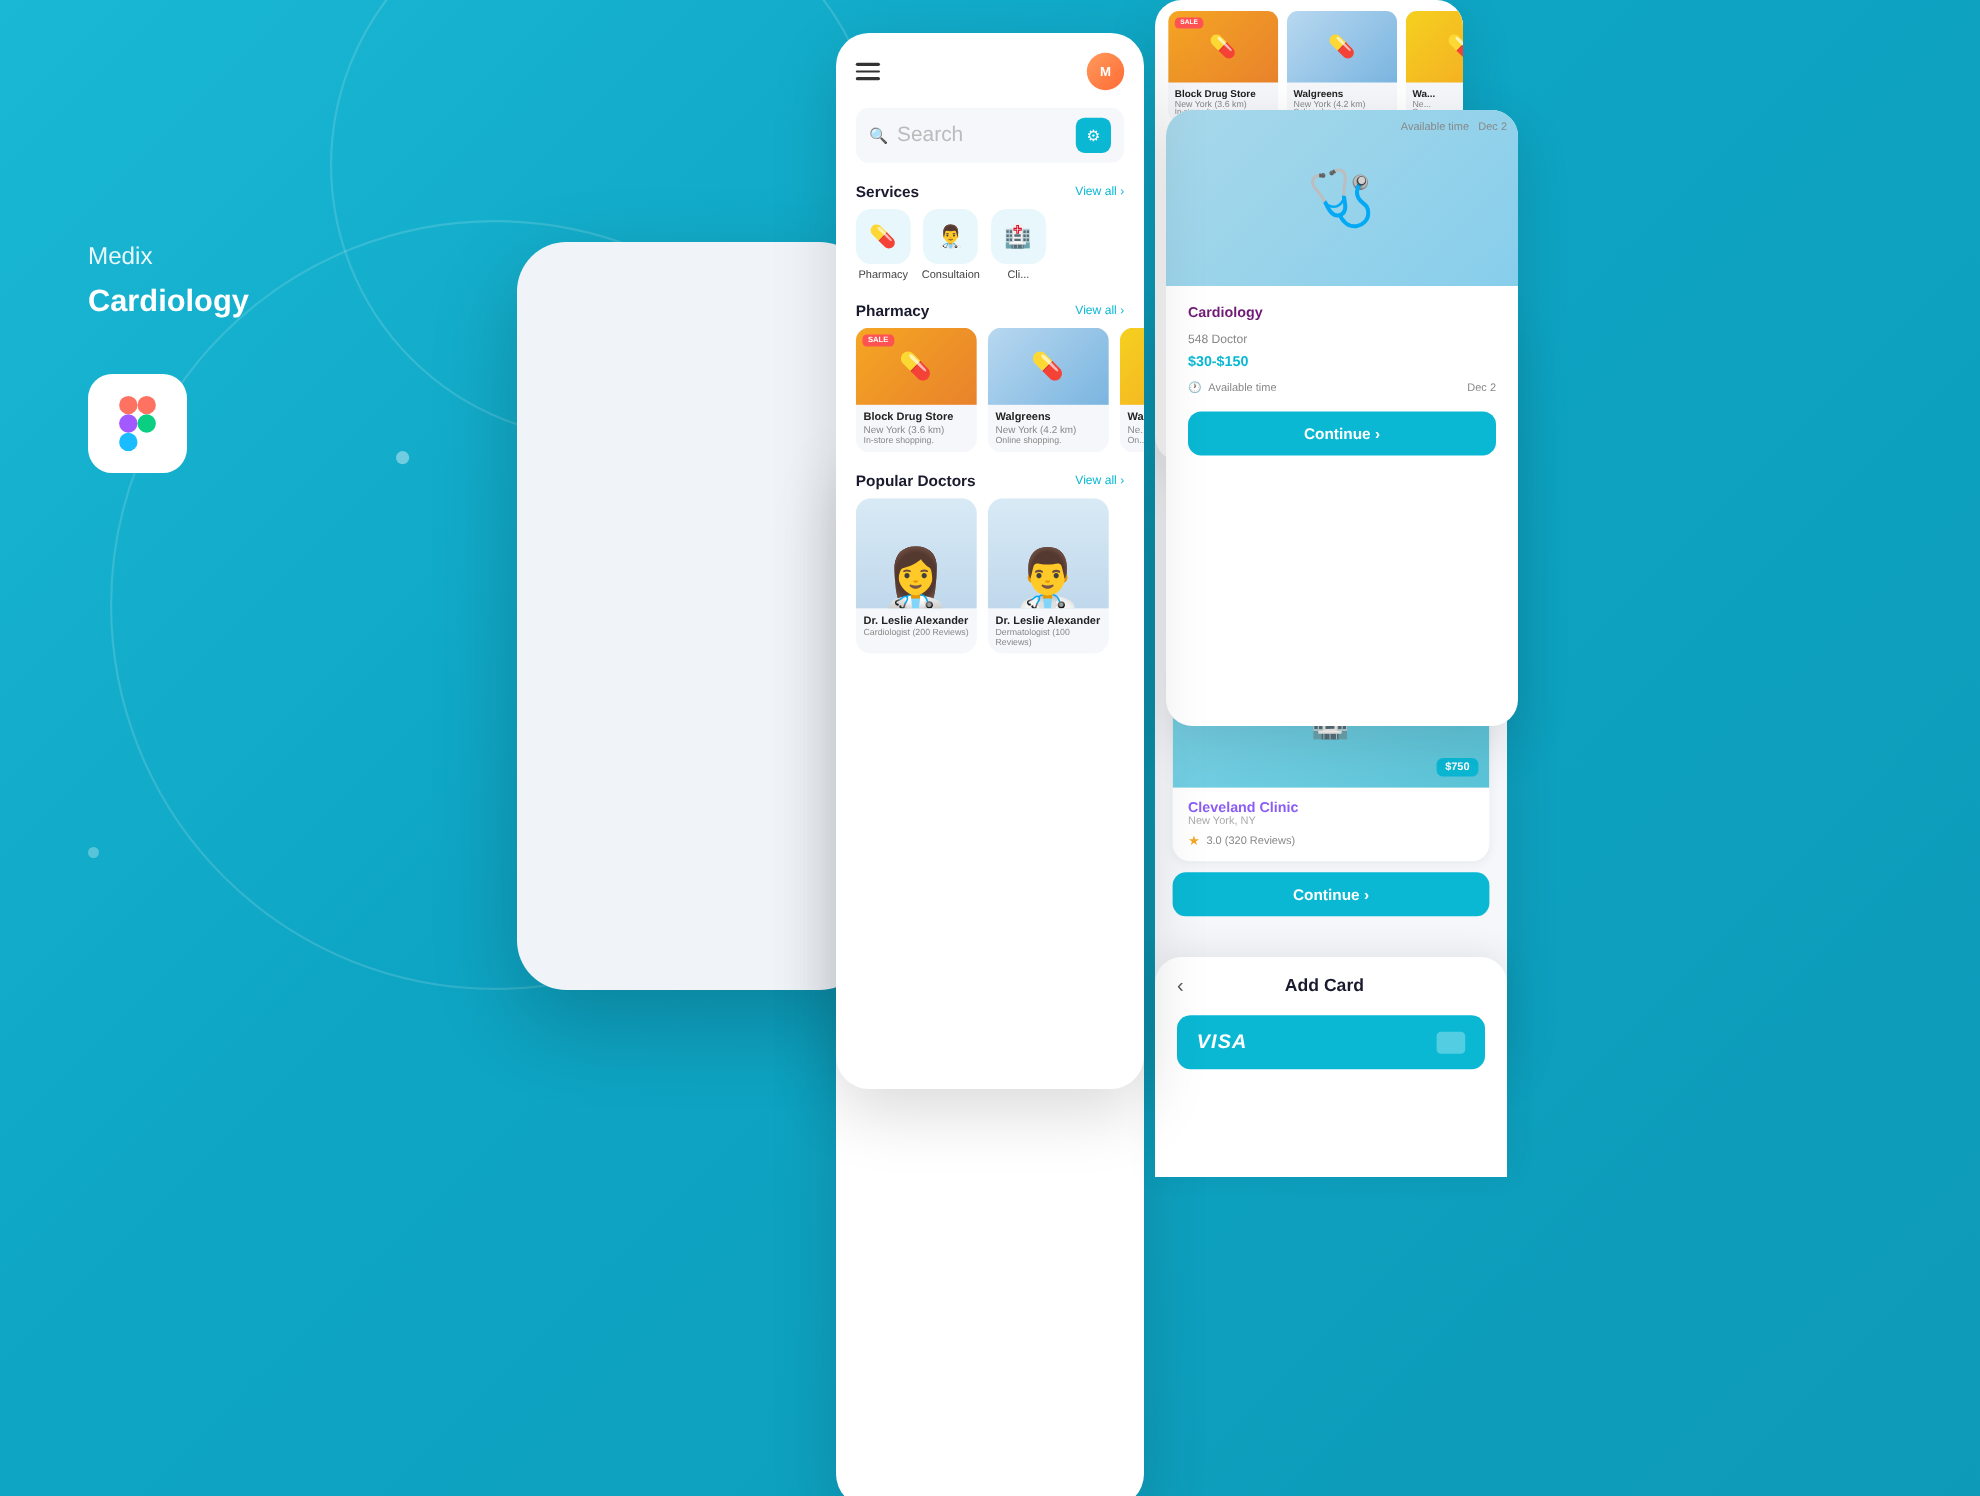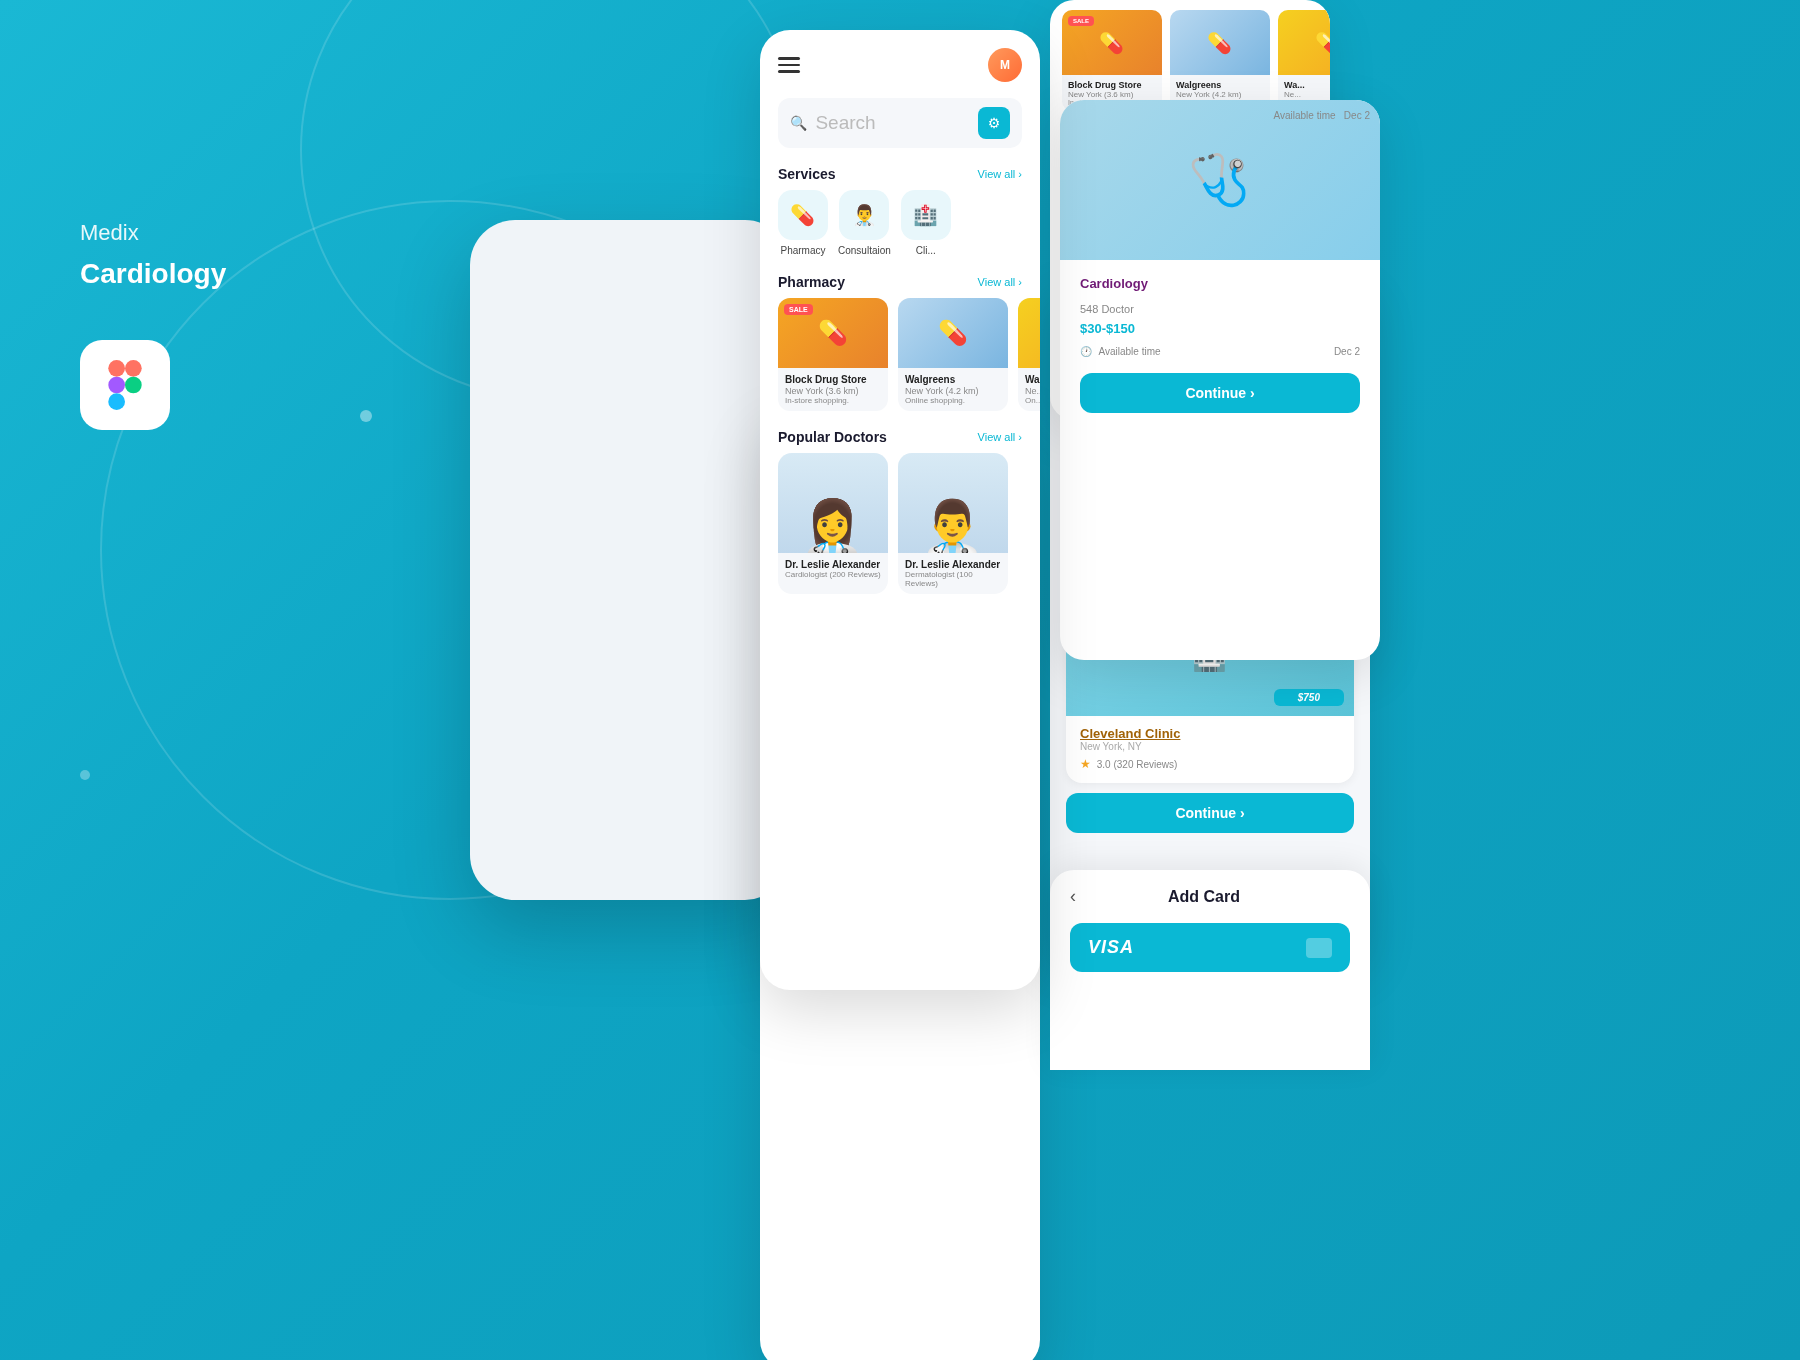--- a/index.html
+++ b/index.html
@@ -307,24 +307,24 @@
     .hospital-img.teal { background: linear-gradient(135deg, #7dd4e8, #5bc4d8); }
     .heart-icon {
       position: absolute; top: 10px; right: 10px;
       width: 28px; height: 28px; background: #fff; border-radius: 50%;
       display: flex; align-items: center; justify-content: center;
       font-size: 13px; color: #ff5252;
     }
     .price-tag {
       position: absolute; bottom: 10px; right: 10px;
       background: #0ab8d4; color: #fff; font-size: 10px; font-weight: 700;
-      padding: 3px 24px; border-radius: 6px; font-style: italic;
+      padding: 3px 8px; border-radius: 6px;
     }
     .hospital-info { padding: 10px 14px 12px; }
-    .hospital-name { font-size: 13px; font-weight: 800; color: #a16207; text-decoration: underline; }
+    .hospital-name { font-size: 13px; font-weight: 800; color: #8b5cf6; }
     .hospital-location { font-size: 10px; color: #aaa; margin-bottom: 5px; }
     .hospital-rating { display: flex; align-items: center; gap: 6px; }
     .stars { color: #f5a623; font-size: 12px; }
     .rating-text { font-size: 10px; color: #888; }
     .details-link { font-size: 10px; color: #0ab8d4; margin-left: auto; }
 
     .rp3-continue-btn {
       margin: 10px 16px; width: calc(100% - 32px);
       background: #0ab8d4; color: #fff; border: none;
       border-radius: 12px; padding: 12px; font-size: 14px; font-weight: 600;

